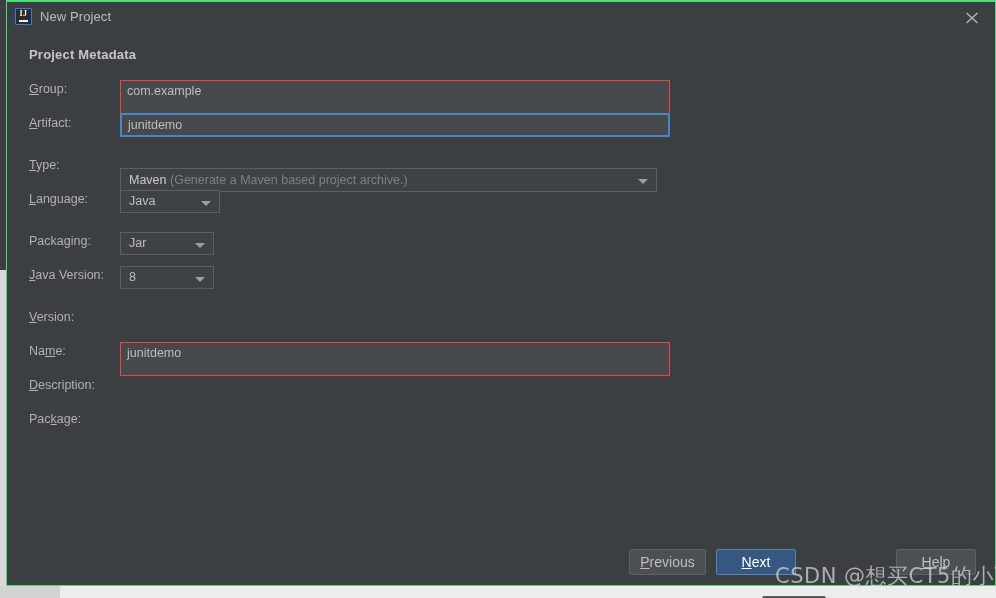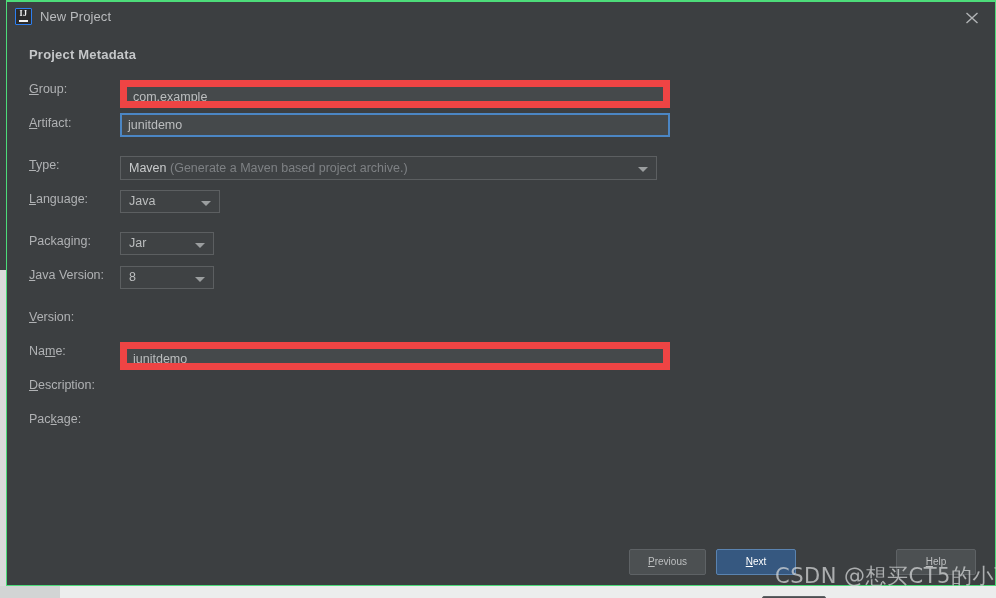--- a/index.html
+++ b/index.html
@@ -145,23 +145,23 @@
   }
   .field-label u {
     text-decoration: underline;
     text-underline-offset: 1px;
   }
 
   .text-input {
     position: absolute;
     left: 113px;
     top: 0;
-    height: 28px;
+    height: 34px;
     background: #45494b;
-    border: 7px solid #ef4444;
+    border: 1px solid #ef4444;
     box-sizing: border-box;
     font-size: 12.5px;
     color: #bcbebf;
     line-height: 20px;
     padding-left: 6px;
     white-space: nowrap;
     overflow: hidden;
     cursor: text;
   }
   .text-input.wide { width: 550px; }
@@ -192,21 +192,21 @@
   }
   .combo .arrow {
     position: absolute;
     right: 8px;
     top: 10px;
     width: 0; height: 0;
     border-left: 5px solid transparent;
     border-right: 5px solid transparent;
     border-top: 5px solid #9b9e9f;
   }
-  .combo.type-combo { width: 537px; height: 24px; line-height: 22px; }
+  .combo.type-combo { width: 537px; height: 24px; line-height: 22px; margin-top: 12px; }
   .combo.small { width: 94px; }
   .combo.language { width: 100px; }
 
   .type-primary { color: #c9cbcc; }
   .type-hint { color: #7e8184; }
 
   
   #button-bar {
     position: absolute;
     left: 0;
@@ -215,21 +215,21 @@
     height: 30px;
   }
   .dlg-button {
     position: absolute;
     top: 0;
     height: 26px;
     background: #4c5052;
     border: 1px solid #5e6265;
     box-sizing: border-box;
     border-radius: 2px;
-    font-size: 10px;
+    font-size: 14px;
     color: #bdbfc0;
     text-align: center;
     line-height: 24px;
     cursor: default;
   }
   .dlg-button u { text-decoration: underline; text-underline-offset: 1px; }
   .dlg-button.primary {
     background: #365880;
     border: 1px solid #5a83b0;
     color: #ffffff;

